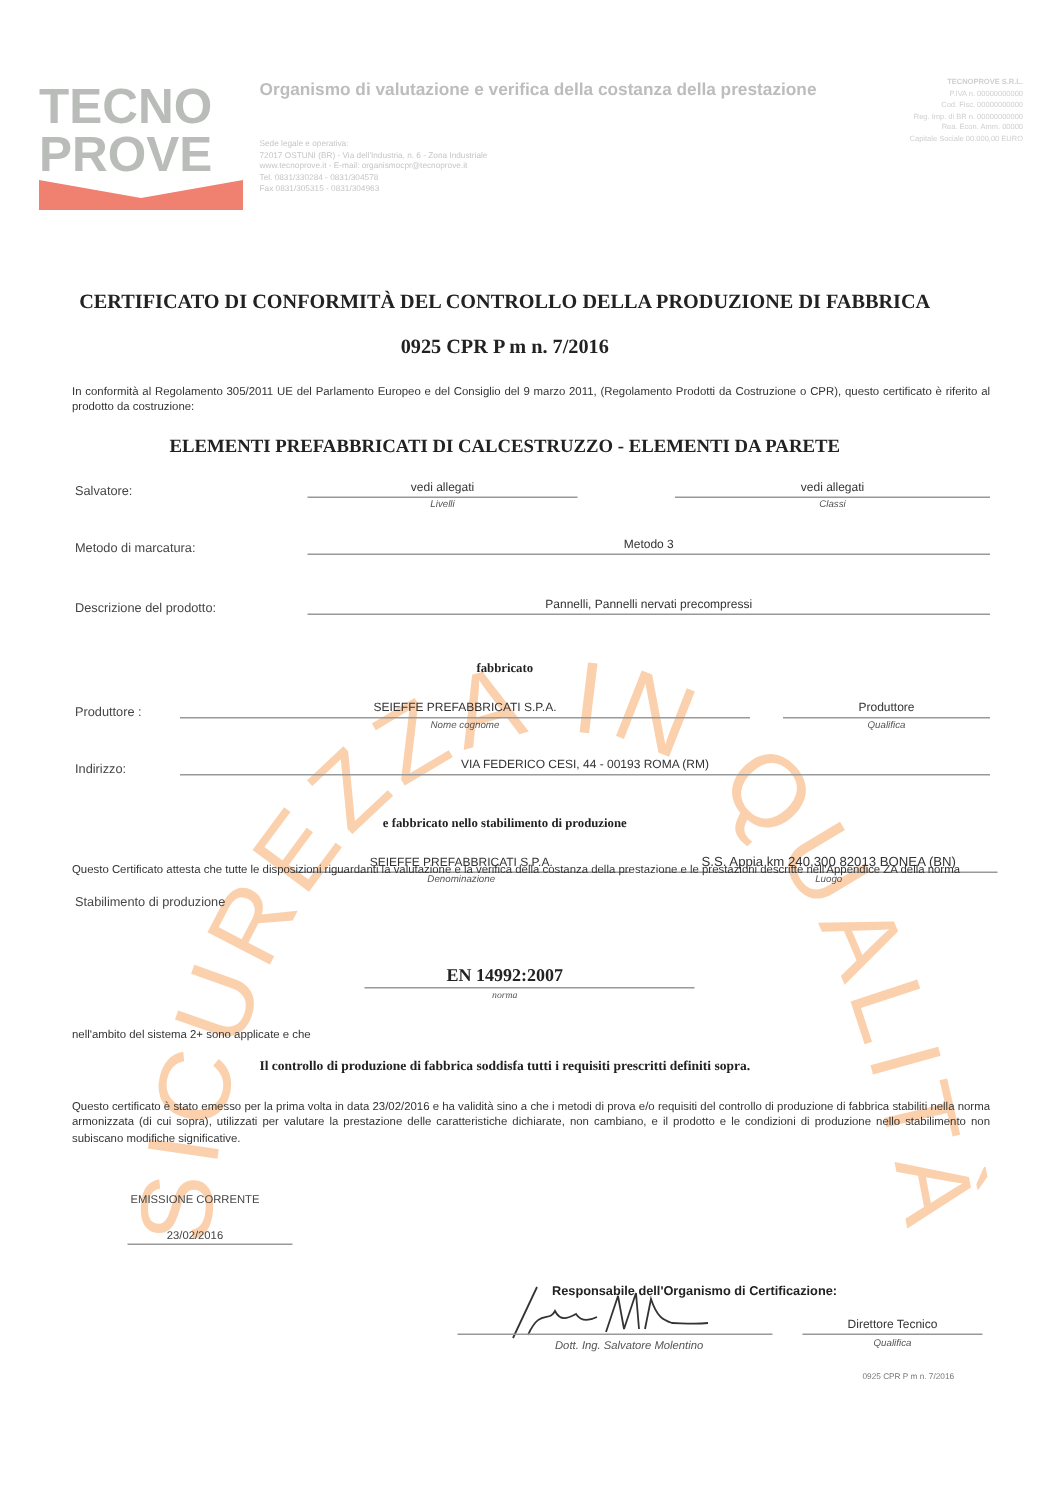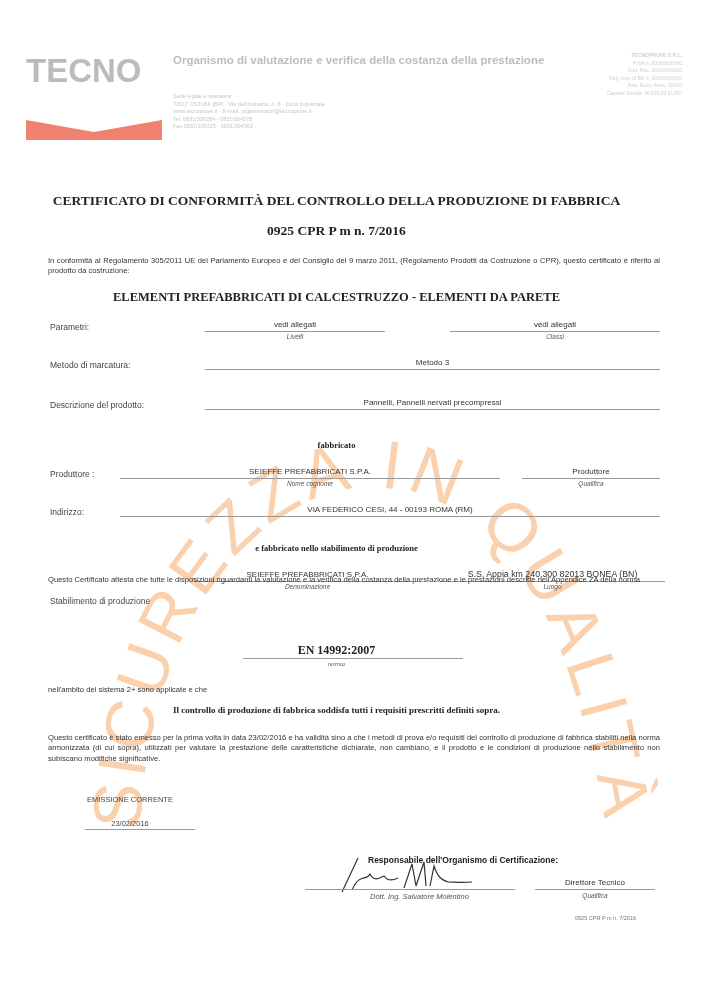--- a/index.html
+++ b/index.html
@@ -44,20 +44,21 @@
   <defs>
     <path id="wm-arc" d="M 140 830 C 150 560, 330 420, 470 520 C 560 590, 590 730, 610 850" fill="none"></path>
   </defs>
   <text font-family="Liberation Sans, sans-serif" font-size="68" fill="#f5a96a" fill-opacity="0.55" letter-spacing="6">
     <textPath href="#wm-arc">SICUREZZA IN QUALITÀ</textPath>
   </text>
 </svg>
 
 <div class="abs logo">
   <div class="logo-line" style="top:2px">TECNO</div>
+  <div class="logo-line" style="top:34px">PROVE</div>
   <svg class="logo-band" viewBox="0 0 136 20" preserveAspectRatio="none">
     <polygon points="0,0 68,12 136,0 136,20 0,20" fill="#f08070"></polygon>
   </svg>
 </div>
 
 <div class="abs org-title">
   <div>Organismo di valutazione e verifica della costanza della prestazione</div>
 </div>
 
 <div class="abs org-small">
@@ -75,21 +76,21 @@
   <div>Reg. Imp. di BR n. 00000000000</div>
   <div>Rea. Econ. Amm. 00000</div>
   <div>Capitale Sociale 00.000,00 EURO</div>
 </div>
 
 <div class="abs center main-title">CERTIFICATO DI CONFORMITÀ DEL CONTROLLO DELLA PRODUZIONE DI FABBRICA</div>
 <div class="abs center cert-number">0925 CPR P m n. 7/2016</div>
 <div class="abs intro">In conformità al Regolamento 305/2011 UE del Parlamento Europeo e del Consiglio del 9 marzo 2011, (Regolamento Prodotti da Costruzione o CPR), questo certificato è riferito al prodotto da costruzione:</div>
 <div class="abs center product-title">ELEMENTI PREFABBRICATI DI CALCESTRUZZO - ELEMENTI DA PARETE</div>
 
-<div class="abs label" style="top:322px">Parametri:</div>
+<div class="abs label" style="top:322px">Salvatore:</div>
 <div class="abs val" style="left:205px; top:320px; width:180px">vedi allegati</div>
 <div class="abs field-line" style="left:205px; top:331px; width:180px"></div>
 <div class="abs sub" style="left:205px; top:333px; width:180px">Livelli</div>
 <div class="abs val" style="left:450px; top:320px; width:210px">vedi allegati</div>
 <div class="abs field-line" style="left:450px; top:331px; width:210px"></div>
 <div class="abs sub" style="left:450px; top:333px; width:210px">Classi</div>
 
 <div class="abs label" style="top:360px">Metodo di marcatura:</div>
 <div class="abs val" style="left:205px; top:358px; width:455px">Metodo 3</div>
 <div class="abs field-line" style="left:205px; top:369px; width:455px"></div>

